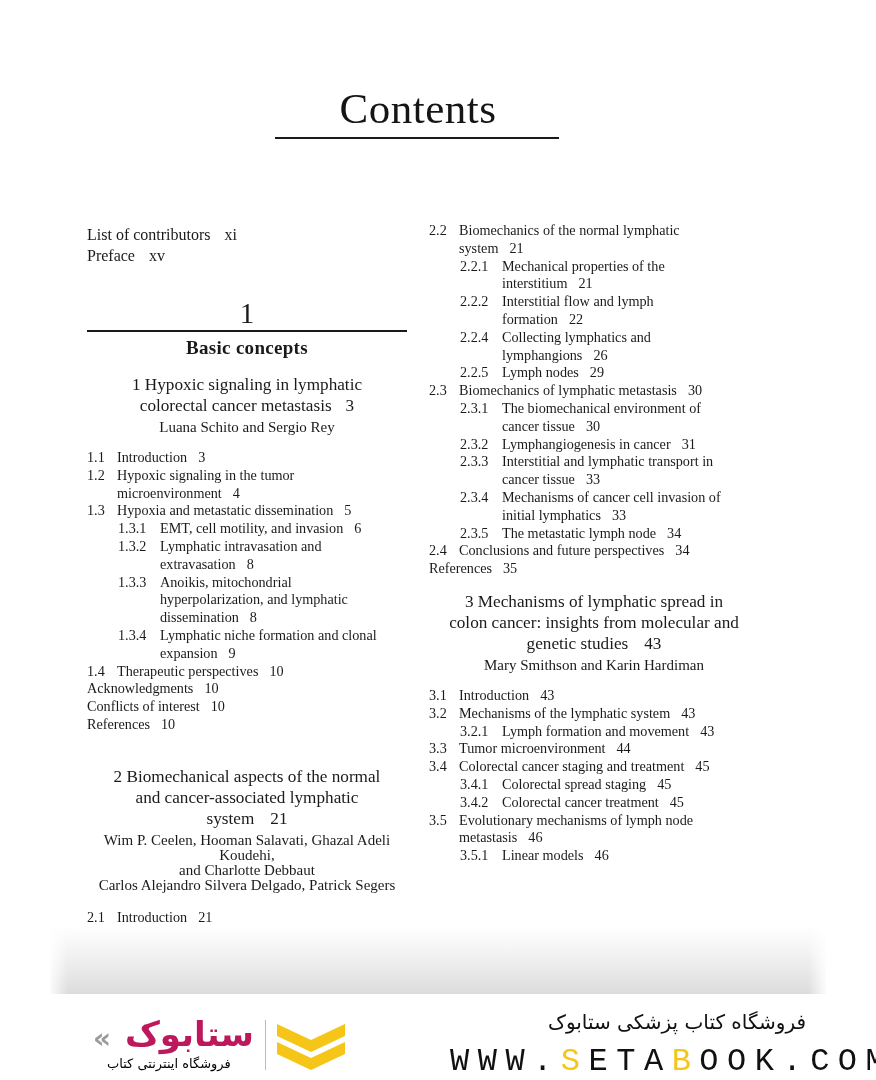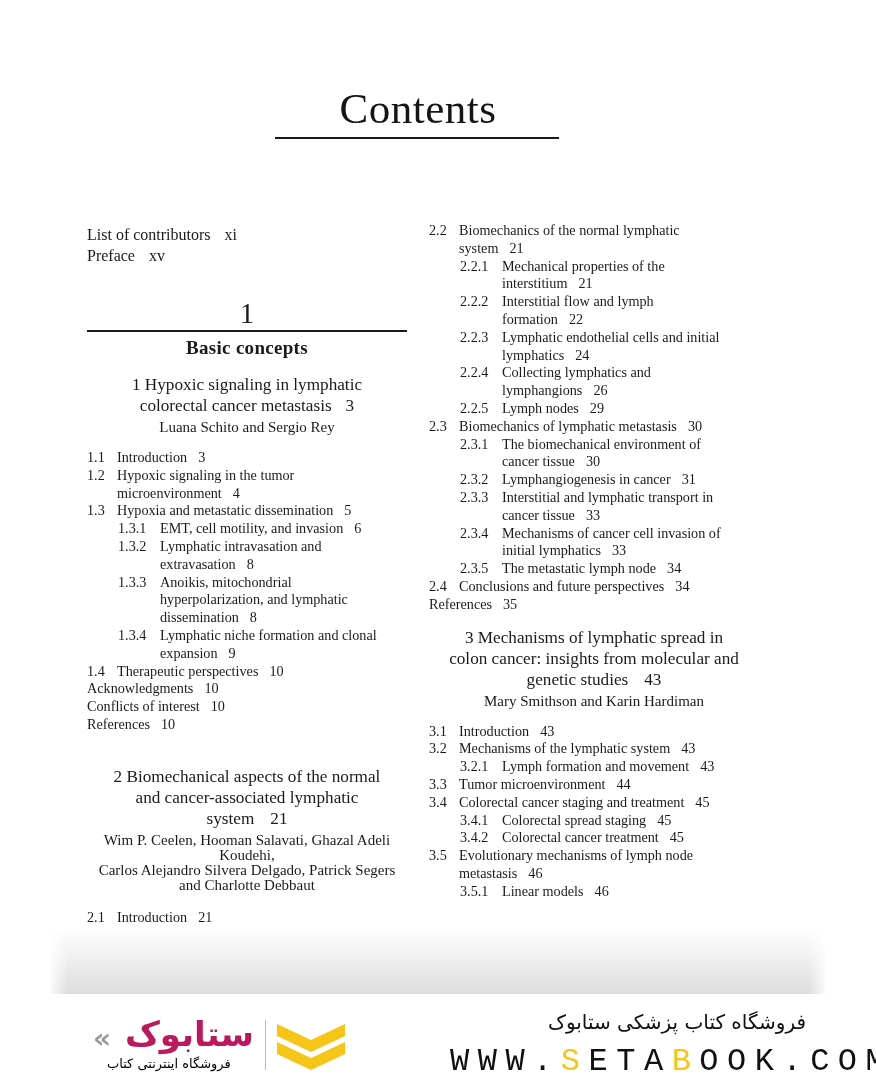--- a/index.html
+++ b/index.html
@@ -117,22 +117,22 @@
   </div>
 
   <div style="margin-top:32px;">
     <div class="ch-title">
       <div>2  Biomechanical aspects of the normal</div>
       <div>and cancer-associated lymphatic</div>
       <div><span>system</span><span class="pg" style="margin-left:16px">21</span></div>
     </div>
     <div class="ch-authors">
       <div>Wim P. Ceelen, Hooman Salavati, Ghazal Adeli Koudehi,</div>
+      <div>and Charlotte Debbaut</div>
       <div>Carlos Alejandro Silvera Delgado, Patrick Segers</div>
-      <div>and Charlotte Debbaut</div>
     </div>
     <div style="margin-top:16px;">
       <div class="entry l1">
           <span class="num">2.1</span>
           <span class="txt"><span>Introduction</span><span class="pg">21</span></span>
         </div>
     </div>
   </div>
 </div>
 
@@ -142,24 +142,20 @@
         <span class="num">2.2</span>
         <span class="txt"><span>Biomechanics of the normal lymphatic</span><br><span>system</span><span class="pg">21</span></span>
       </div>
     <div class="entry l2">
         <span class="num">2.2.1</span>
         <span class="txt"><span>Mechanical properties of the</span><br><span>interstitium</span><span class="pg">21</span></span>
       </div>
     <div class="entry l2">
         <span class="num">2.2.2</span>
         <span class="txt"><span>Interstitial flow and lymph</span><br><span>formation</span><span class="pg">22</span></span>
-      </div>
-    <div class="entry l2">
-        <span class="num">2.2.3</span>
-        <span class="txt"><span>Lymphatic endothelial cells and initial</span><br><span>lymphatics</span><span class="pg">24</span></span>
       </div>
     <div class="entry l2">
         <span class="num">2.2.4</span>
         <span class="txt"><span>Collecting lymphatics and</span><br><span>lymphangions</span><span class="pg">26</span></span>
       </div>
     <div class="entry l2">
         <span class="num">2.2.5</span>
         <span class="txt"><span>Lymph nodes</span><span class="pg">29</span></span>
       </div>
     <div class="entry l1">

